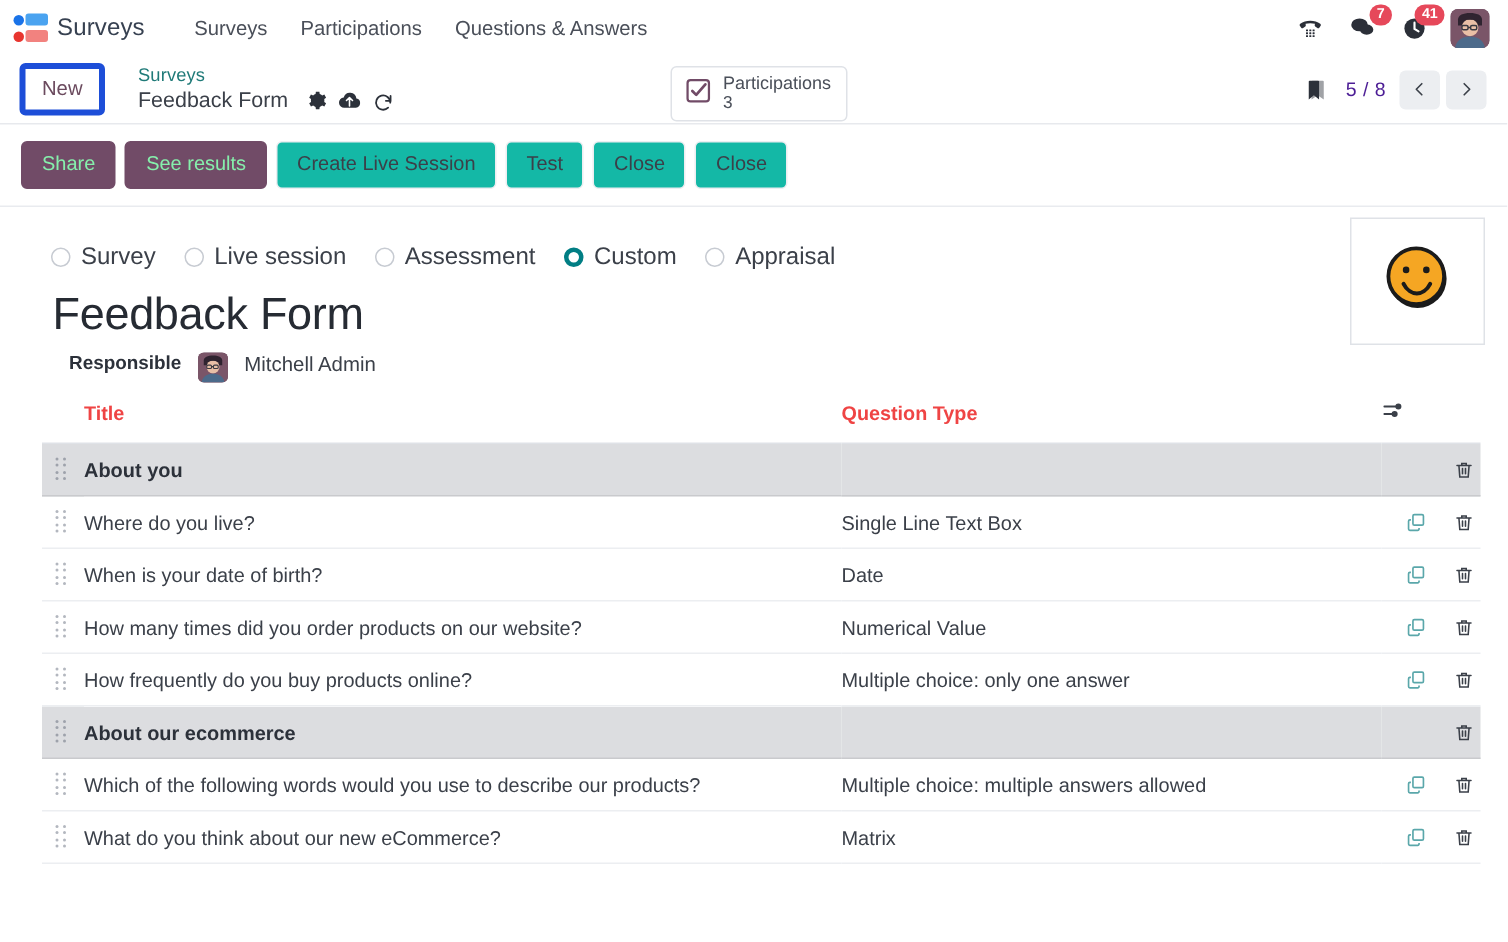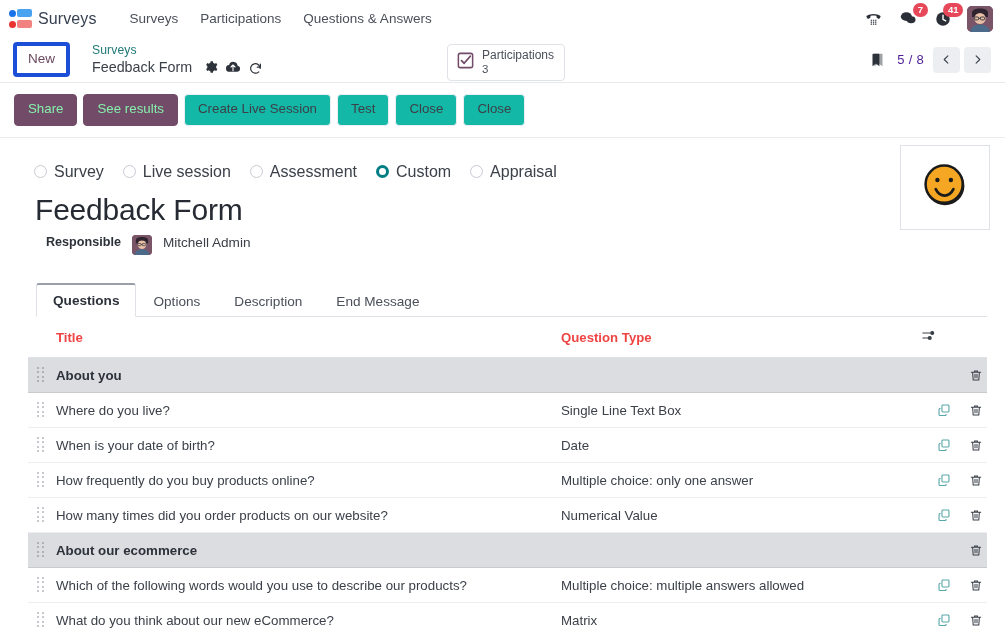--- a/index.html
+++ b/index.html
@@ -538,26 +538,20 @@
       <svg width="54" height="54" viewBox="0 0 64 64" aria-hidden="true">
         <circle cx="32" cy="33" r="23" fill="#1b1b1b"></circle>
         <circle cx="31" cy="31" r="22" fill="#f5a623" stroke="#1b1b1b" stroke-width="3"></circle>
         <circle cx="23" cy="26" r="2.6" fill="#1b1b1b"></circle>
         <circle cx="39" cy="26" r="2.6" fill="#1b1b1b"></circle>
         <path d="M21 37c2.6 5.2 7 7.6 10.5 7.6S39.4 42.2 42 37" fill="none" stroke="#1b1b1b" stroke-width="3.2" stroke-linecap="round"></path>
       </svg>
     </span>
   </div>
 
-  <div class="tabs">
-    <div class="tab active">Questions</div>
-    <div class="tab">Options</div>
-    <div class="tab">Description</div>
-    <div class="tab">End Message</div>
-  </div>
 
   <div class="tbl-wrap">
     <table class="qtbl">
       <colgroup>
         <col class="col-handle">
           <col class="col-title">
           <col class="col-type">
           <col class="col-act">
       </colgroup>
       <thead>
@@ -668,67 +662,67 @@
                 <i></i>
                 <i></i>
                 <i></i>
                 <i></i>
                 <i></i>
                 <i></i>
                 <i></i>
                 <i></i>
               </span>
           </td>
+          <td class="cell-title">How many times did you order products on our website?</td>
+          <td class="cell-type">Numerical Value</td>
+          <td class="act-cell">
+            <span class="act-ico copy">
+              <svg width="14" height="14" viewBox="0 0 24 24" fill="none" stroke="currentColor" stroke-width="1.9" aria-hidden="true">
+                <rect x="8.5" y="3.5" width="12" height="12" rx="1.6"></rect>
+                <path d="M15.5 18.8v1.2a1.5 1.5 0 01-1.5 1.5H5a1.5 1.5 0 01-1.5-1.5v-9A1.5 1.5 0 015 9.5h1.2"></path>
+              </svg>
+            </span>
+            <span class="act-ico trash">
+              <svg width="14" height="15" viewBox="0 0 24 24" fill="none" stroke="currentColor" stroke-width="1.8" stroke-linecap="round" aria-hidden="true">
+                <path d="M4 6.5h16M9.5 6.5V4.3h5v2.2M6.2 6.5l1 13.2h9.6l1-13.2M10.3 10v6M13.7 10v6"></path>
+              </svg>
+            </span>
+          </td>
+        </tr>
+
+        <tr>
+          <td>
+            <span class="handle">
+                <i></i>
+                <i></i>
+                <i></i>
+                <i></i>
+                <i></i>
+                <i></i>
+                <i></i>
+                <i></i>
+              </span>
+          </td>
           <td class="cell-title">How frequently do you buy products online?</td>
           <td class="cell-type">Multiple choice: only one answer</td>
           <td class="act-cell">
             <span class="act-ico copy">
               <svg width="14" height="14" viewBox="0 0 24 24" fill="none" stroke="currentColor" stroke-width="1.9" aria-hidden="true">
                 <rect x="8.5" y="3.5" width="12" height="12" rx="1.6"></rect>
                 <path d="M15.5 18.8v1.2a1.5 1.5 0 01-1.5 1.5H5a1.5 1.5 0 01-1.5-1.5v-9A1.5 1.5 0 015 9.5h1.2"></path>
               </svg>
             </span>
             <span class="act-ico trash">
               <svg width="14" height="15" viewBox="0 0 24 24" fill="none" stroke="currentColor" stroke-width="1.8" stroke-linecap="round" aria-hidden="true">
                 <path d="M4 6.5h16M9.5 6.5V4.3h5v2.2M6.2 6.5l1 13.2h9.6l1-13.2M10.3 10v6M13.7 10v6"></path>
               </svg>
             </span>
           </td>
         </tr>
 
-        <tr>
-          <td>
-            <span class="handle">
-                <i></i>
-                <i></i>
-                <i></i>
-                <i></i>
-                <i></i>
-                <i></i>
-                <i></i>
-                <i></i>
-              </span>
-          </td>
-          <td class="cell-title">How many times did you order products on our website?</td>
-          <td class="cell-type">Numerical Value</td>
-          <td class="act-cell">
-            <span class="act-ico copy">
-              <svg width="14" height="14" viewBox="0 0 24 24" fill="none" stroke="currentColor" stroke-width="1.9" aria-hidden="true">
-                <rect x="8.5" y="3.5" width="12" height="12" rx="1.6"></rect>
-                <path d="M15.5 18.8v1.2a1.5 1.5 0 01-1.5 1.5H5a1.5 1.5 0 01-1.5-1.5v-9A1.5 1.5 0 015 9.5h1.2"></path>
-              </svg>
-            </span>
-            <span class="act-ico trash">
-              <svg width="14" height="15" viewBox="0 0 24 24" fill="none" stroke="currentColor" stroke-width="1.8" stroke-linecap="round" aria-hidden="true">
-                <path d="M4 6.5h16M9.5 6.5V4.3h5v2.2M6.2 6.5l1 13.2h9.6l1-13.2M10.3 10v6M13.7 10v6"></path>
-              </svg>
-            </span>
-          </td>
-        </tr>
-
         <tr class="section-row">
           <td>
             <span class="handle">
                 <i></i>
                 <i></i>
                 <i></i>
                 <i></i>
                 <i></i>
                 <i></i>
                 <i></i>

